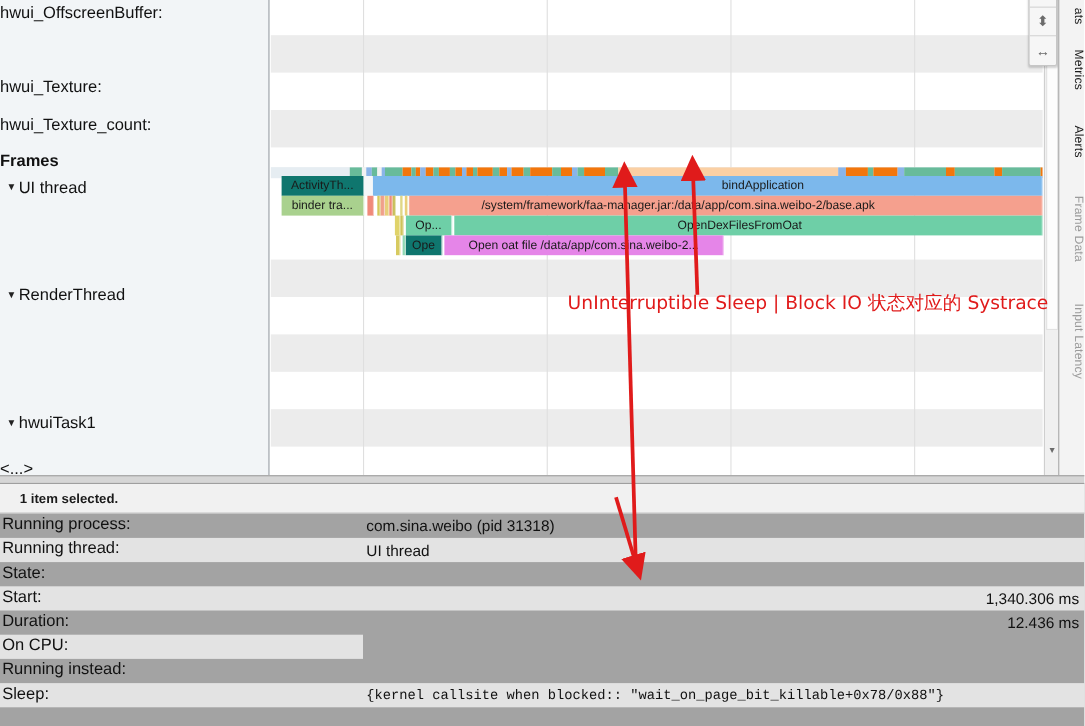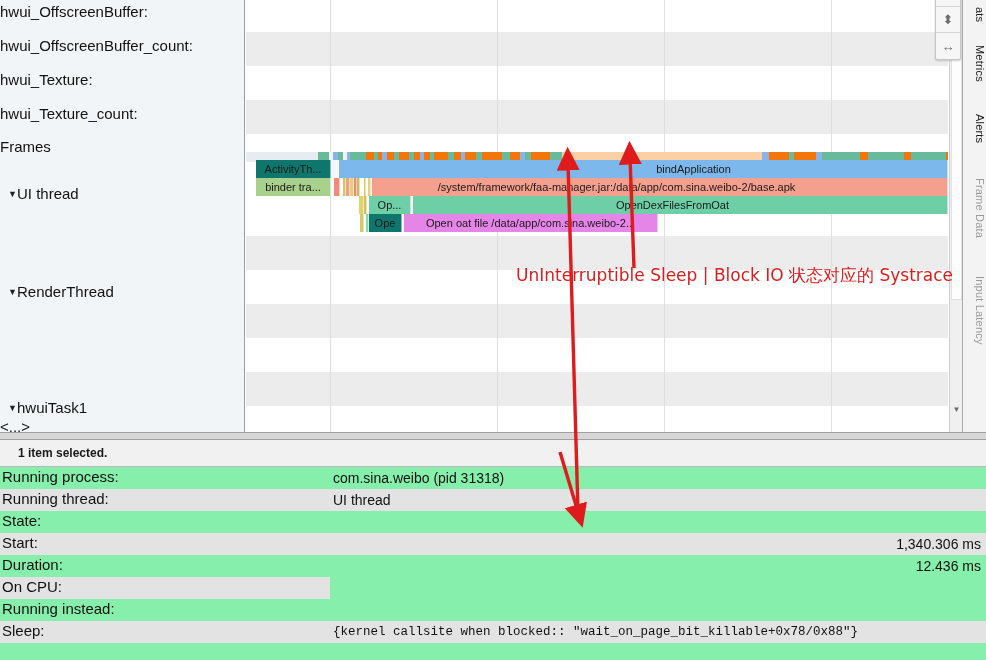--- a/index.html
+++ b/index.html
@@ -23,38 +23,37 @@
     background: #fff;
     overflow: hidden;
   }
 
   
   #track-names {
     position: absolute; left: 0; top: 0;
     width: 245px; height: 432px;
     background: #f2f5f7;
     border-right: 1px solid #9aa0a6;
-    text-align: right;
   }
   .tname {
     position: absolute;
     left: 0;
     font-size: 15px;
     color: #111;
     white-space: nowrap;
     line-height: 1;
   }
   .tname .caret {
     display: inline-block;
     width: 11px;
     font-size: 9px;
     color: #222;
     transform: translateY(-2px);
   }
-  .tname.indent { padding-left: 6px; margin-top: 23px; }
+  .tname.indent { padding-left: 6px; }
 
   
   #track-canvas {
     position: absolute; left: 246px; top: 0;
     width: 702px; height: 432px;
     background: #ffffff;
     overflow: hidden;
   }
   .rowband {
     position: absolute; left: 0; width: 702px;
@@ -153,21 +152,21 @@
     width: 986px; height: 8px;
     background: #d6d6d6;
     border-top: 1px solid #9f9f9f;
     border-bottom: 1px solid #9f9f9f;
   }
 
   
   #details {
     position: absolute; left: 0; top: 440px;
     width: 986px; height: 220px;
-    background: #86efac;
+    background: #a3a3a3;
   }
   #det-head {
     position: absolute; left: 0; top: 0;
     width: 986px; height: 27px;
     background: #f1f1f1;
     border-bottom: 1px solid #b9b9b9;
   }
   #sel-count {
     position: absolute; left: 18px; top: 6px;
     font-size: 12px; font-weight: bold; color: #1a1a1a;
@@ -232,24 +231,23 @@
 </style>
 </head>
 <body>
 
 <div id="root">
 
   <div id="timeline">
 
     <div id="track-names">
         <div class="tname" style="top: 4px;"><span>hwui_OffscreenBuffer:</span></div>
-        <div class="tname" style="top: 38px;"><span>hwui_OffscreenBuffer_count:</span></div>
         <div class="tname" style="top: 72px;"><span>hwui_Texture:</span></div>
         <div class="tname" style="top: 106px;"><span>hwui_Texture_count:</span></div>
-        <div class="tname" style="top: 139px;"><span>Frames</span></div>
+        <div class="tname" style="top: 139px; font-weight: bold;"><span>Frames</span></div>
         <div class="tname indent" style="top: 163px;"><span class="caret">▼</span><span>UI thread</span></div>
         <div class="tname indent" style="top: 261px;"><span class="caret">▼</span><span>RenderThread</span></div>
         <div class="tname indent" style="top: 377px;"><span class="caret">▼</span><span>hwuiTask1</span></div>
         <div class="tname" style="top: 419px;"><span>&lt;...&gt;</span></div>
       </div>
 
     <div id="track-canvas">
         <div class="rowband" style="top: 32px; height: 34px;"></div>
         <div class="rowband" style="top: 100px; height: 34px;"></div>
         <div class="rowband" style="top: 236px; height: 34px;"></div>

